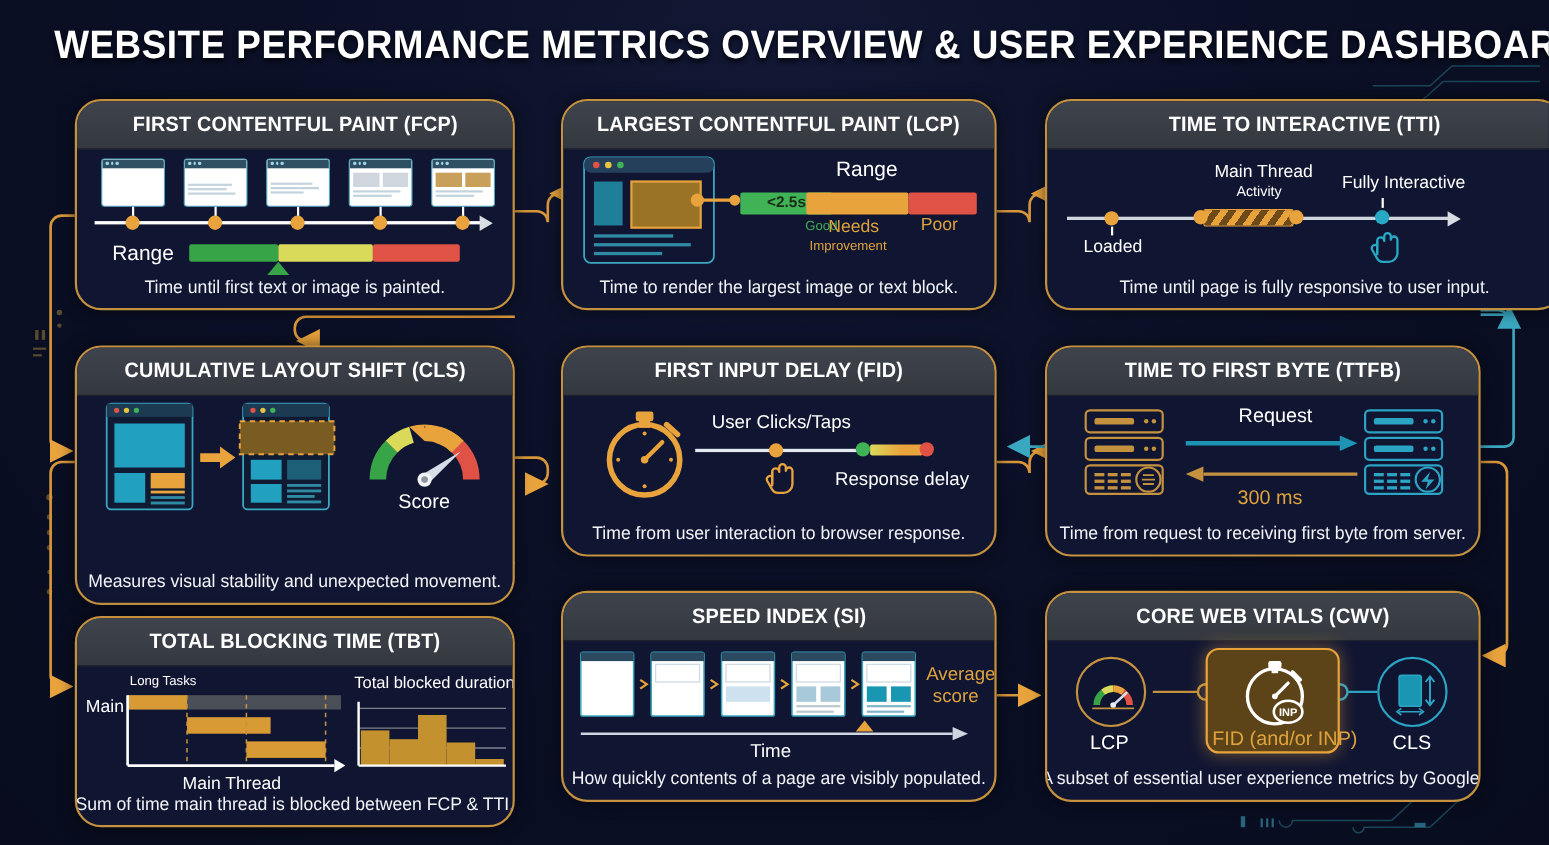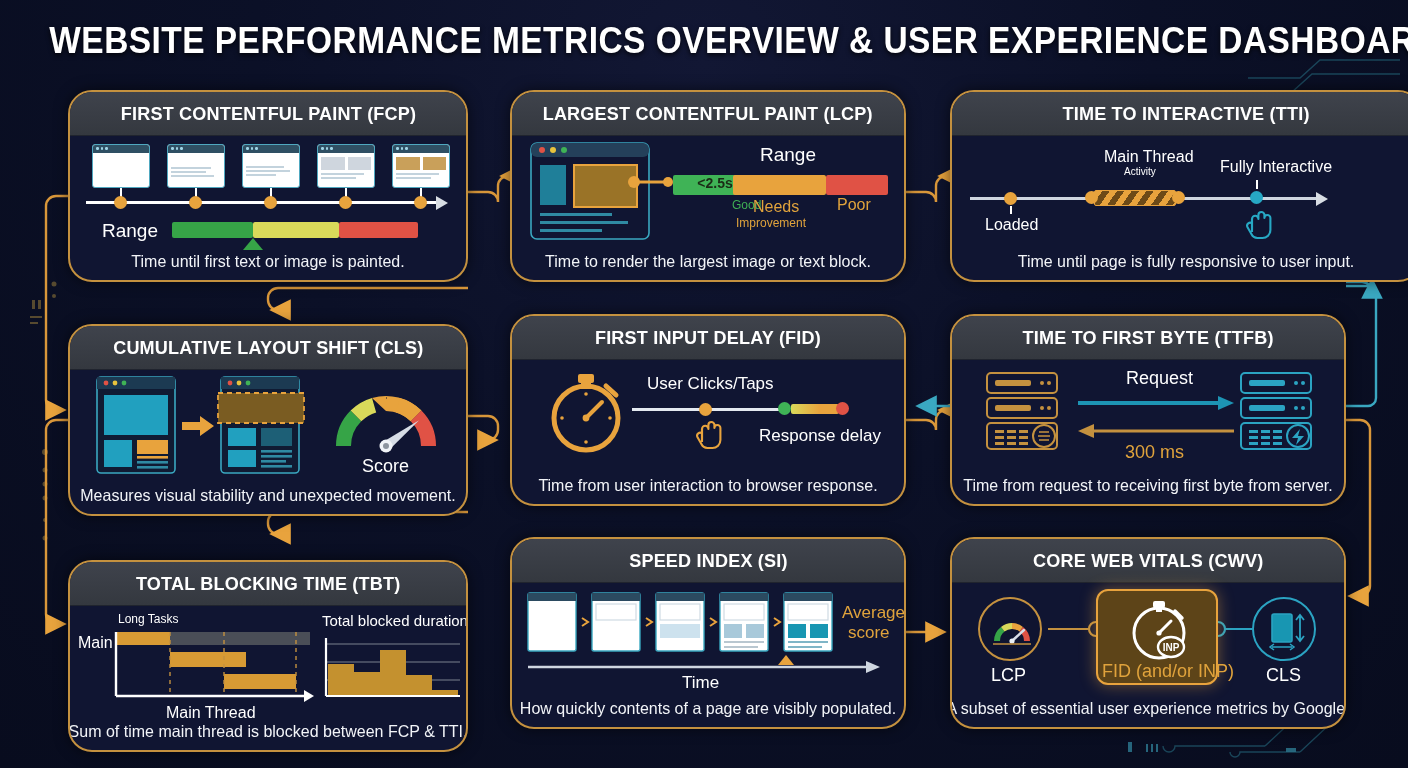--- a/index.html
+++ b/index.html
@@ -63,21 +63,21 @@
     color: #f2f4f8; font-size: 16.5px;
     font-family: "Liberation Sans Narrow", "Liberation Sans", sans-serif;
     transform: scaleX(0.97);
     white-space: nowrap;
   }
 
   
   #card-fcp  { left: 68px;  top: 90px;  width: 400px; height: 192px; }
   #card-lcp  { left: 510px; top: 90px;  width: 396px; height: 192px; }
   #card-tti  { left: 950px; top: 90px;  width: 472px; height: 192px; }
-  #card-cls  { left: 68px;  top: 324px; width: 400px; height: 192px; }
+  #card-cls  { left: 68px;  top: 314px; width: 400px; height: 236px; }
   #card-fid  { left: 510px; top: 314px; width: 396px; height: 192px; }
   #card-ttfb { left: 950px; top: 314px; width: 396px; height: 192px; }
   #card-tbt  { left: 68px;  top: 537px; width: 400px; height: 192px; margin-top: 23px; }
   #card-si   { left: 510px; top: 537px; width: 396px; height: 192px; }
   #card-cwv  { left: 950px; top: 537px; width: 396px; height: 192px; }
 
   
   .lbl {
     position: absolute;
     color: #ffffff;
@@ -341,21 +341,21 @@
     </div>
     <div class="card-foot">Time to render the largest image or text block.</div>
   </div>
 
   <div class="card" id="card-tti">
     <div class="card-head">
       <div class="card-title">TIME TO INTERACTIVE (TTI)</div>
     </div>
     <div class="card-body">
       <div class="lbl" style="left:152px;top:12px;font-size:16px;">Main Thread</div>
-      <div class="lbl" style="left:172px;top:30px;font-size:10px;">Activity</div>
+      <div class="lbl" style="left:172px;top:30px;font-size:13px;">Activity</div>
       <div class="lbl" style="left:268px;top:22px;font-size:16px;">Fully Interactive</div>
       <div class="tl-line" style="left:18px;top:61px;width:348px;height:2.5px;background:#cfd6e0;"></div>
       <div class="tl-arrow" style="left:364px;top:56px;"></div>
       <div class="tl-dot" style="left:52px;top:56px;"></div>
       <div class="tl-stem" style="left:58px;top:70px;height:8px;"></div>
       <div class="lbl" style="left:33px;top:80px;font-size:16px;">Loaded</div>
       <div class="hatch" style="left:142px;top:54px;width:82px;height:16px;"></div>
       <div class="tl-dot" style="left:133px;top:55px;"></div>
       <div class="tl-dot" style="left:220px;top:55px;"></div>
       <div class="tl-stem" style="left:304px;top:44px;height:9px;"></div>

